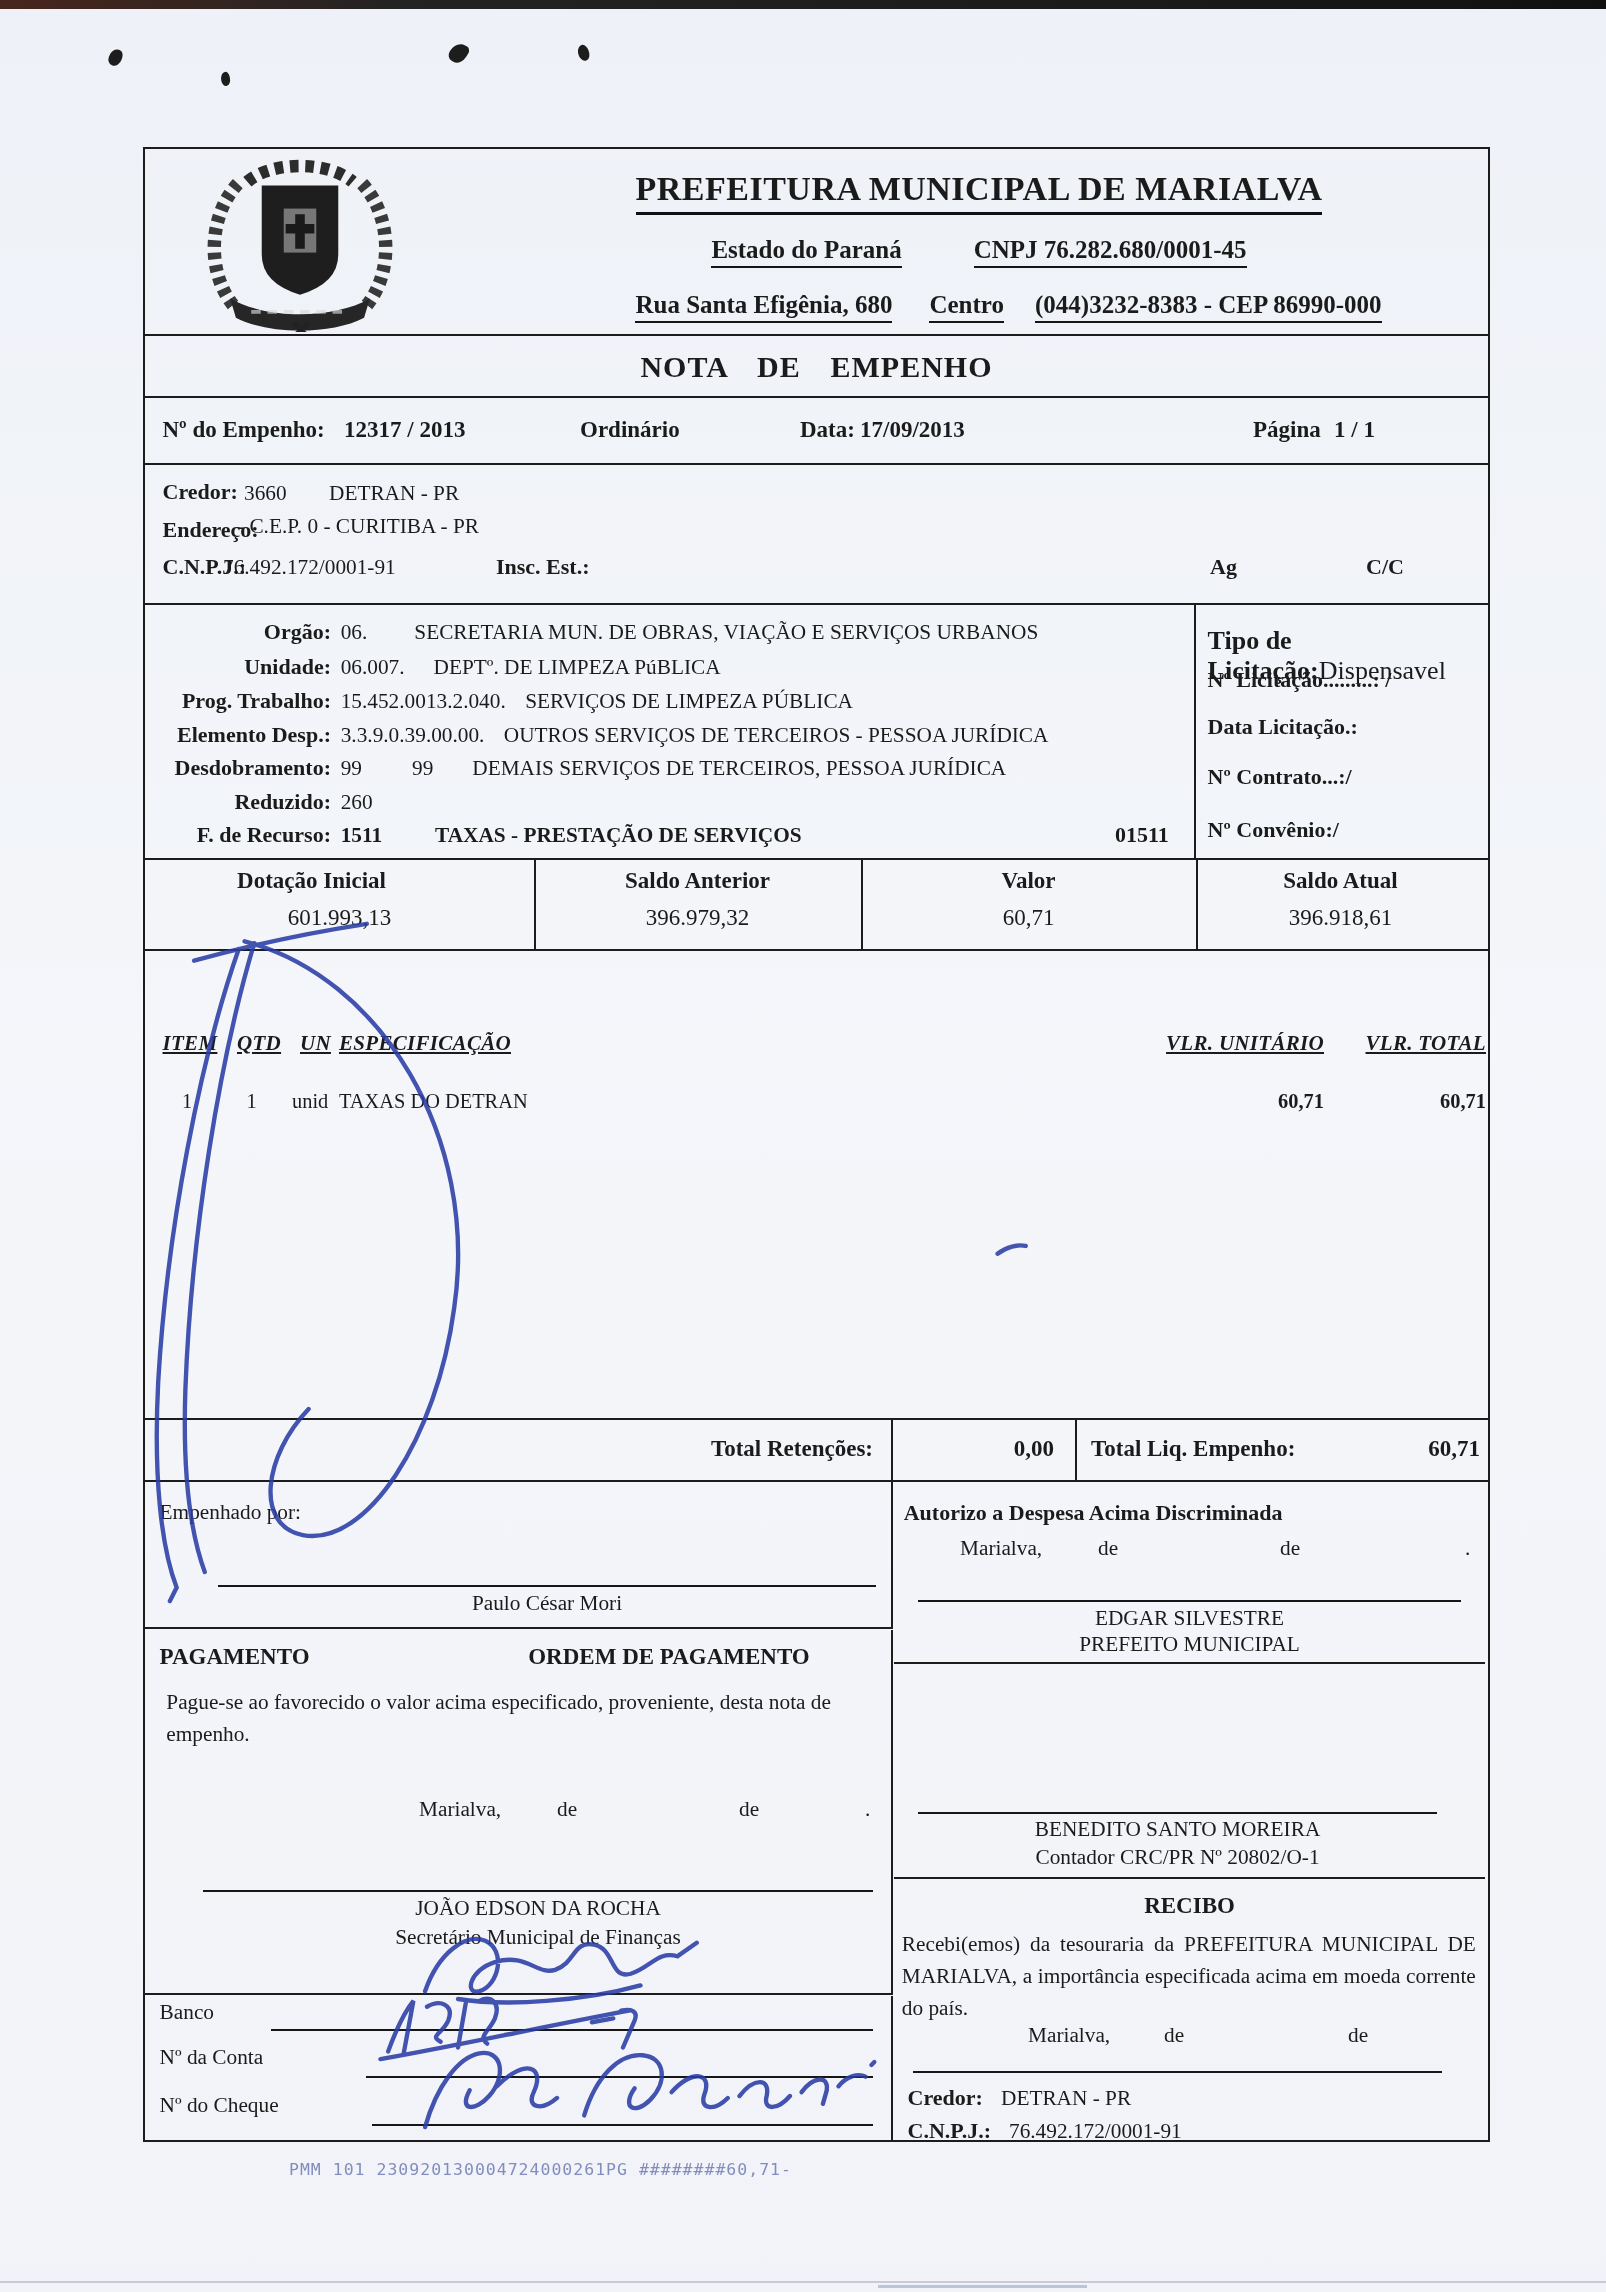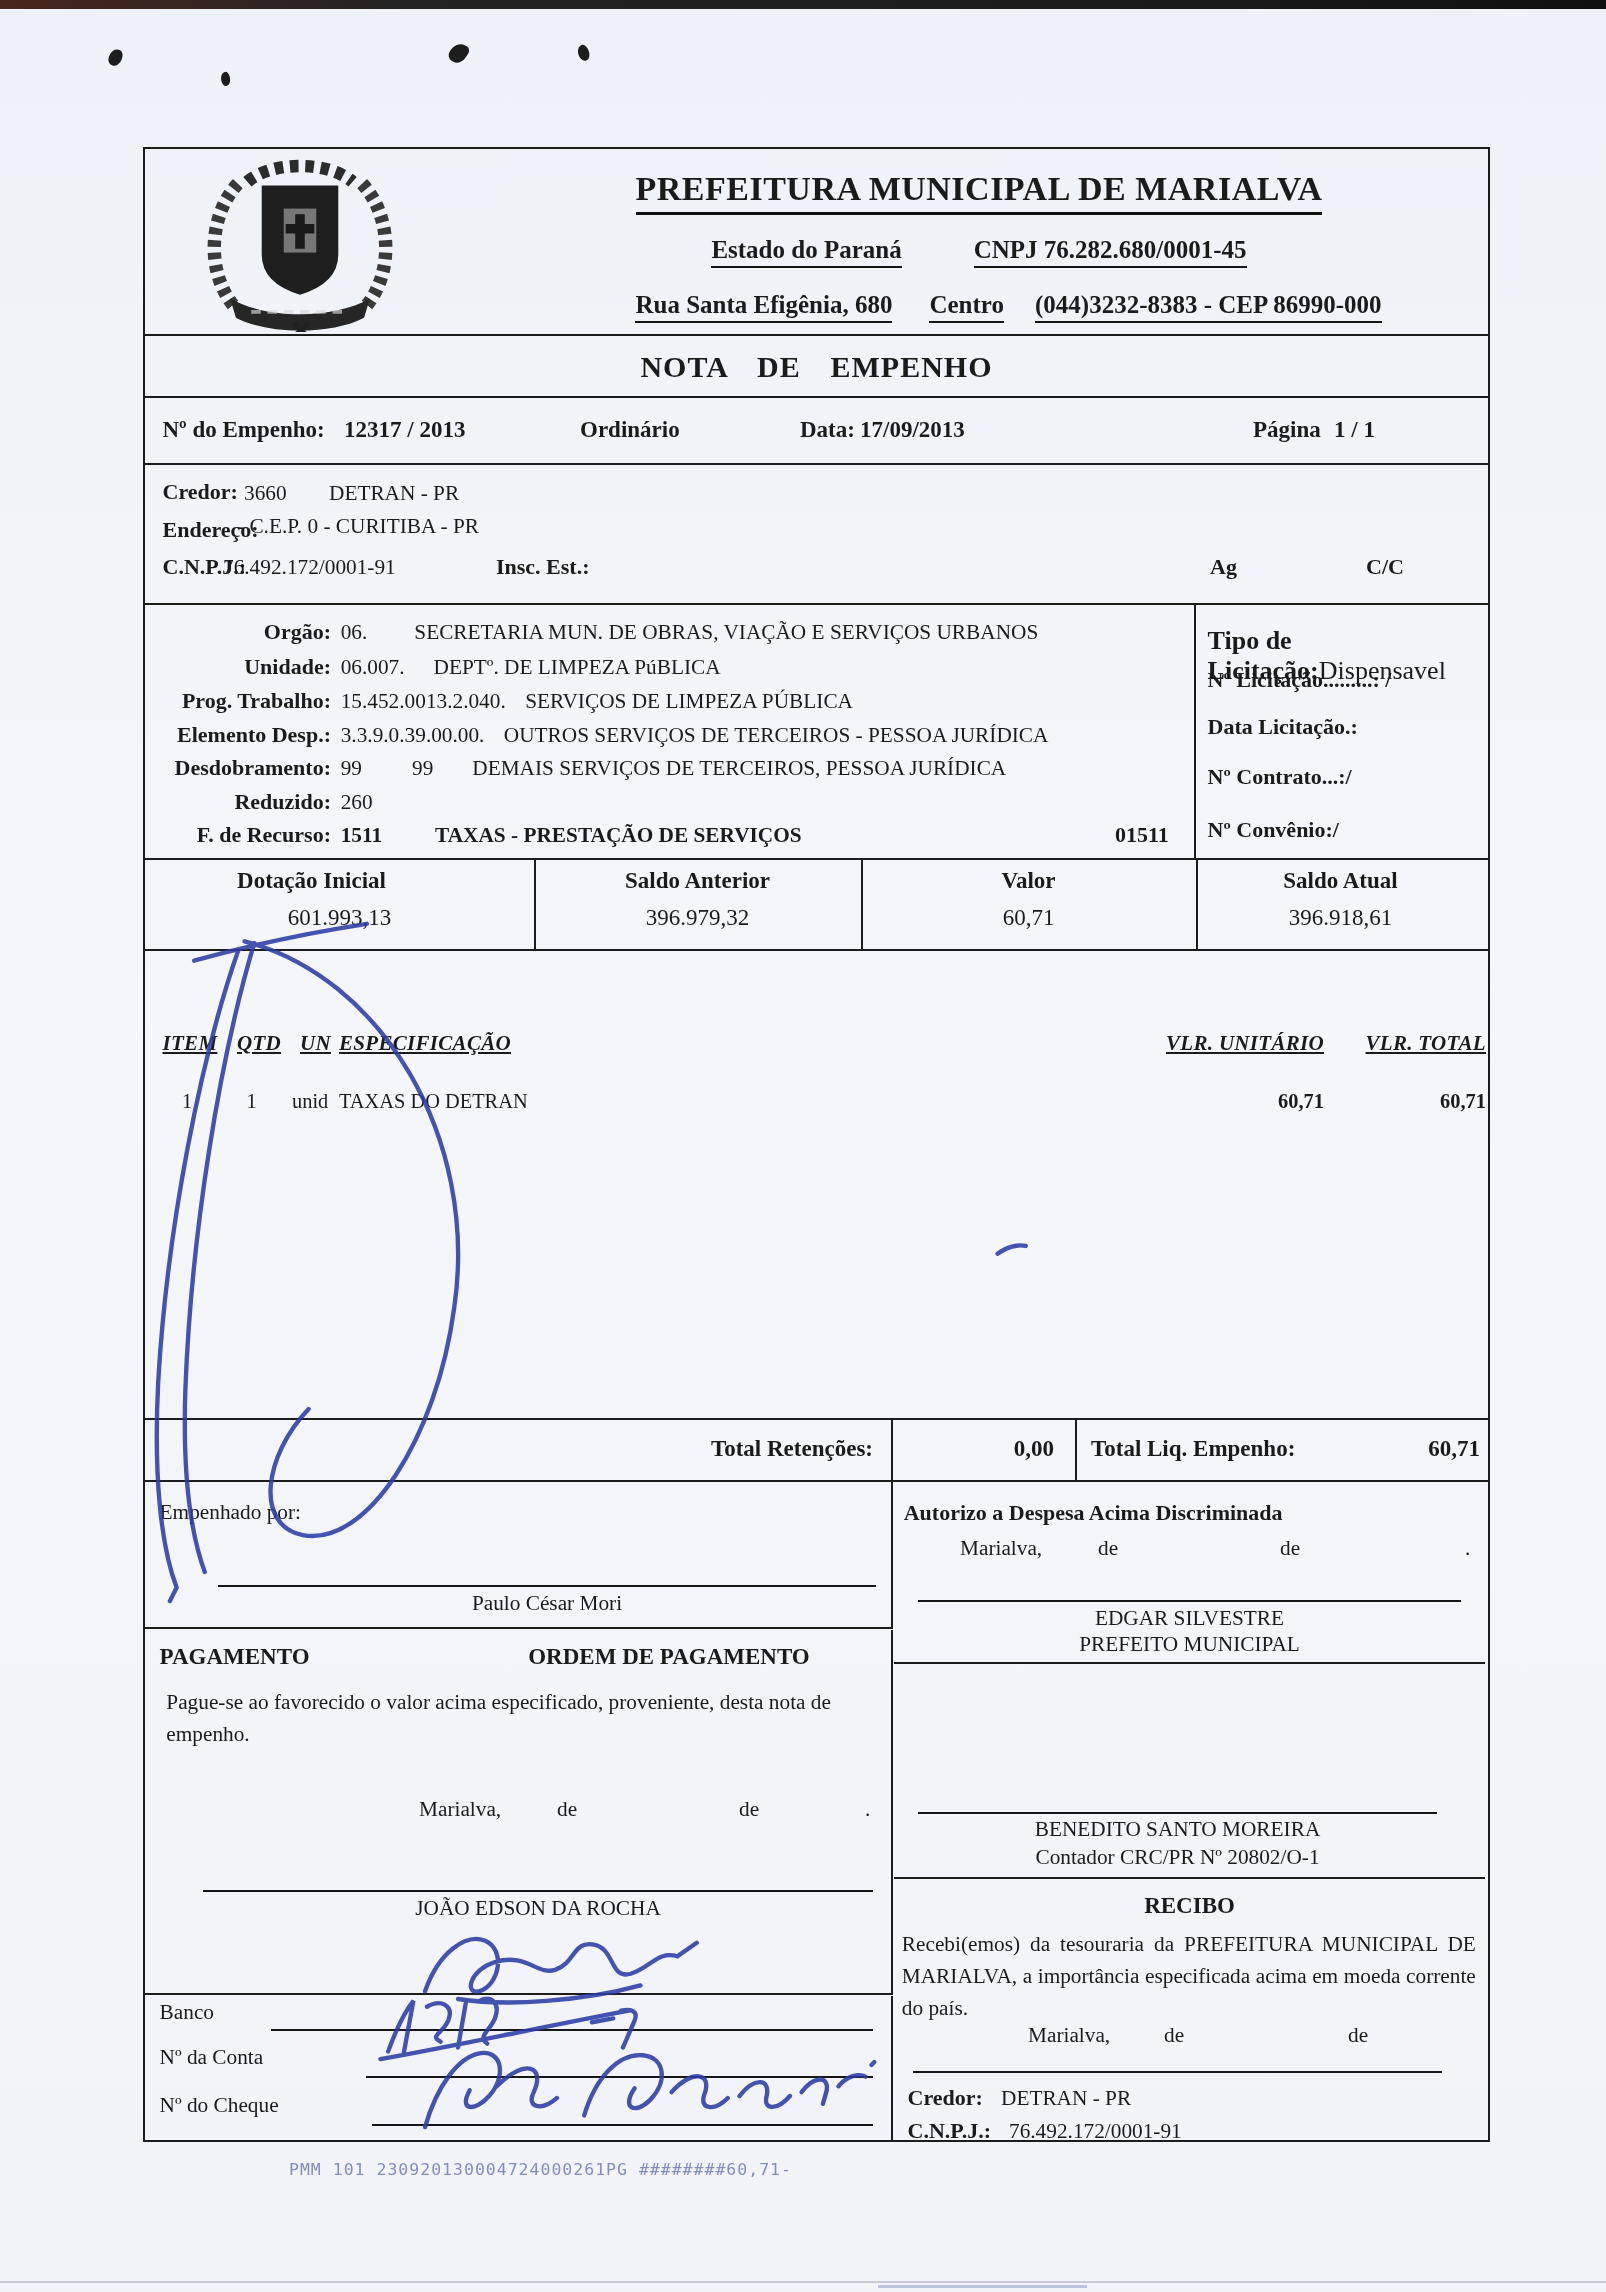--- a/index.html
+++ b/index.html
@@ -208,20 +208,21 @@
       <div class="abs ctr b t24" style="left:320px;top:13.6px;width:408px;">ORDEM DE PAGAMENTO</div>
       <div class="abs t22" style="left:21.3px;top:56px;width:670px;line-height:32px;">Pague-se ao favorecido o valor acima especificado, proveniente, desta nota de empenho.</div>
       <div class="abs" style="left:0;top:167px;width:746px;height:29px;font-size:21.3px;">
         <span class="abs" style="left:274px;">Marialva,</span>
         <span class="abs" style="left:412px;">de</span>
         <span class="abs" style="left:594px;">de</span>
         <span class="abs" style="left:720px;">.</span>
       </div>
       <div class="sig" style="left:58px;top:260px;width:670px;"></div>
       <div class="abs ctr t22" style="left:58px;top:266px;width:670px;">JOÃO EDSON DA ROCHA</div>
+      <div class="abs ctr t22" style="left:58px;top:295px;width:670px;">Secretário Municipal de Finanças</div>
     </div>
 
     <div class="abs" style="left:0;top:1847px;width:746px;height:145px;border-right:2.9px solid #1c1c1c;">
       <span class="abs t22" style="left:14.6px;top:3.9px;">Banco</span>
       <div class="sig" style="left:126px;top:33px;width:602px;"></div>
       <span class="abs t22" style="left:14.6px;top:49px;">Nº da Conta</span>
       <div class="sig" style="left:221px;top:80px;width:507px;"></div>
       <span class="abs t22" style="left:14.6px;top:97px;">Nº do Cheque</span>
       <div class="sig" style="left:227px;top:128px;width:501px;"></div>
     </div>

